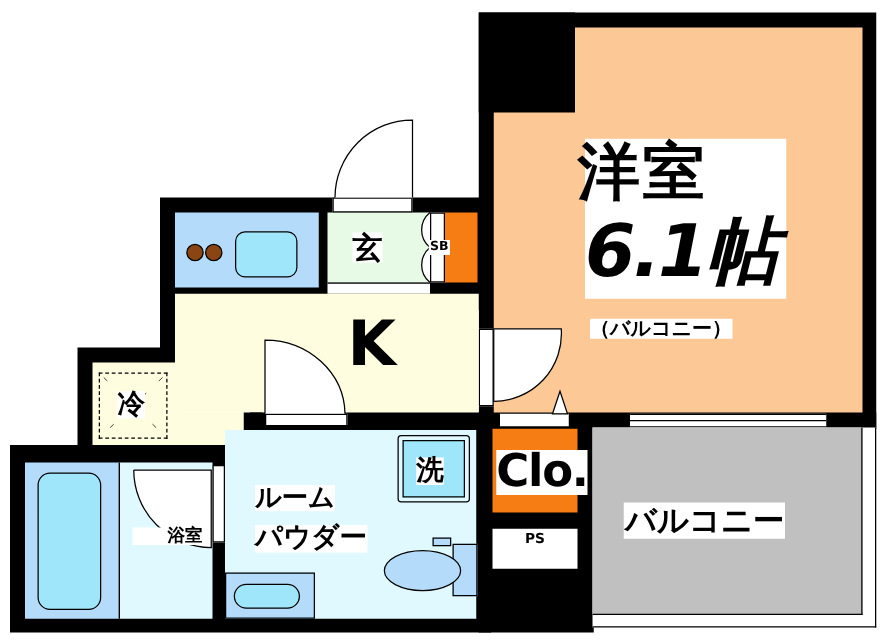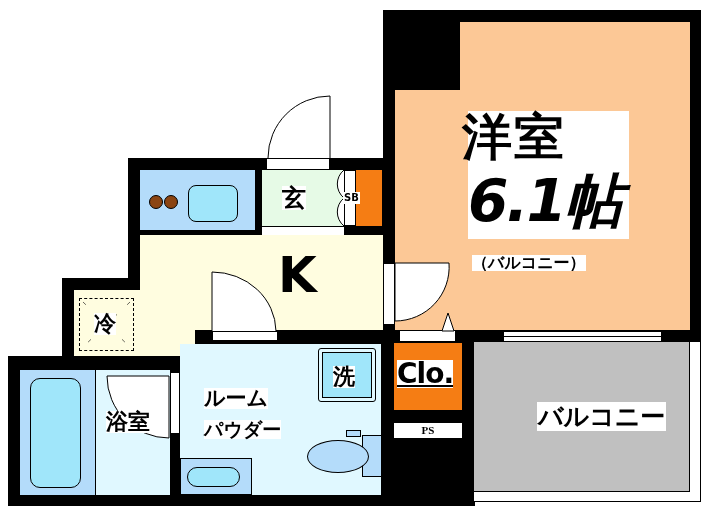--- a/index.html
+++ b/index.html
@@ -83,36 +83,36 @@
 <div class="abs blk" style="left:8px;top:356px;width:385px;height:150px;"></div>
 <div class="abs blk" style="left:200px;top:340px;width:193px;height:20px;"></div>
 
 <div class="abs" style="left:20px;top:370px;width:75px;height:125px;background:#B4DCFA;"></div>
 <div class="abs" style="left:30px;top:378px;width:51px;height:110px;border-radius:10px;background:#A0E6FA;border:1px solid #000;"></div>
 <div class="abs" style="left:95px;top:370px;width:75px;height:125px;background:#E0F8FF;border-left:1px solid #000;"></div>
 <svg style="left:107px;top:376px;" width="60" height="64">
     <path d="M0,0 L62,0 L62,62 A62,62 0 0 1 0,0" fill="#fff" stroke="#000" stroke-width="1"></path>
   </svg>
 <div class="abs" style="left:170px;top:372px;width:10px;height:62px;background:#fff;border:1px solid #000;"></div>
-<div class="lbl" style="left:106px;top:411px;font-size:22px;">浴室</div>
+<div class="lbl" style="left:106px;top:422px;font-size:14px;padding-left:28px;">浴室</div>
 
 <div class="abs" style="left:180px;top:344px;width:201px;height:151px;background:#E0F8FF;"></div>
 <div class="abs" style="left:180px;top:458px;width:72px;height:37px;background:#B4DCFA;border:1px solid #000;"></div>
 <div class="abs" style="left:187px;top:467px;width:53px;height:20px;border-radius:10px;background:#A0E6FA;border:1px solid #000;"></div>
 <div class="abs" style="left:318px;top:348px;width:58px;height:54px;border:1px solid #000;border-radius:3px;background:#E0F8FF;padding:3px;">
   <div style="width:100%;height:100%;background:#A0E6FA;border:1px solid #000;box-sizing:border-box;"></div>
 </div>
 <div class="lbl" style="left:333px;top:366px;font-size:22px;">洗</div>
 <div class="abs" style="left:362px;top:435px;width:20px;height:42px;background:#B4DCFA;border:1px solid #000;"></div>
 <div class="abs" style="left:346px;top:430px;width:15px;height:7px;background:#B4DCFA;border:1px solid #000;"></div>
 <div class="abs" style="left:307px;top:440px;width:62px;height:33px;border-radius:50%;background:#B4DCFA;border:1px solid #000;"></div>
 
-<div class="lbl" style="left:204px;top:378px;font-size:19px;margin-top:42px;">パウダー</div>
+<div class="lbl" style="left:204px;top:378px;font-size:22px;margin-top:42px;">パウダー</div>
 <div class="lbl" style="left:204px;top:388px;font-size:21px;">ルーム</div>
 
 <div class="abs blk" style="left:383px;top:342px;width:92px;height:164px;"></div>
 <div class="abs" style="left:394px;top:343px;width:68px;height:67px;background:#F57D14;"></div>
-<div class="lbl" style="left:397px;top:360px;font-size:28px;letter-spacing:-1px;text-decoration:underline;">Clo.</div>
-<div class="lbl" style="left:394px;top:423px;width:68px;height:15px;font-size:11px;text-align:center;padding-top:2px;box-sizing:border-box;font-family:Liberation Serif, serif;">PS</div>
+<div class="lbl" style="left:397px;top:360px;font-size:36px;letter-spacing:-1px;">Clo.</div>
+<div class="lbl" style="left:394px;top:423px;width:68px;height:32px;font-size:11px;text-align:center;padding-top:2px;box-sizing:border-box;">PS</div>
 
 <div class="abs" style="left:474px;top:342px;width:227px;height:160px;background:#fff;border-right:1px solid #000;border-bottom:1px solid #000;"></div>
 <div class="abs" style="left:474px;top:342px;width:216px;height:150px;background:#C0C0C0;border-right:1px solid #000;border-bottom:1px solid #000;"></div>
-<div class="lbl" style="left:537px;top:402px;font-size:25px;padding:2px 1px;">バルコニー</div>
+<div class="lbl" style="left:499px;top:402px;font-size:25px;padding:2px 1px;">バルコニー</div>
 
 </body></html>

